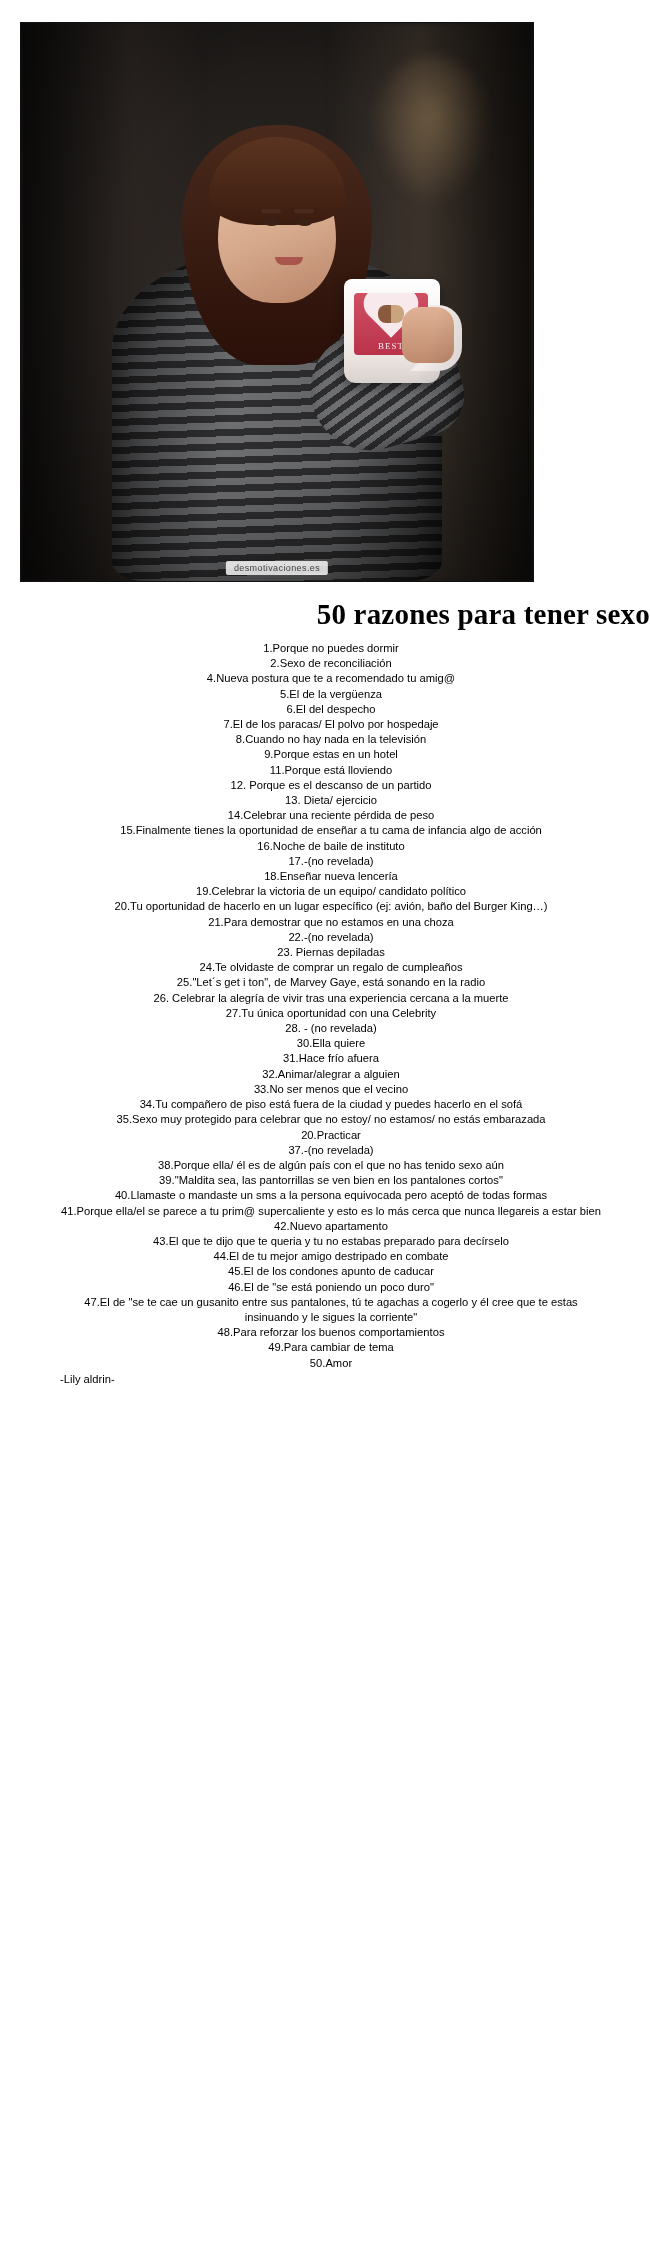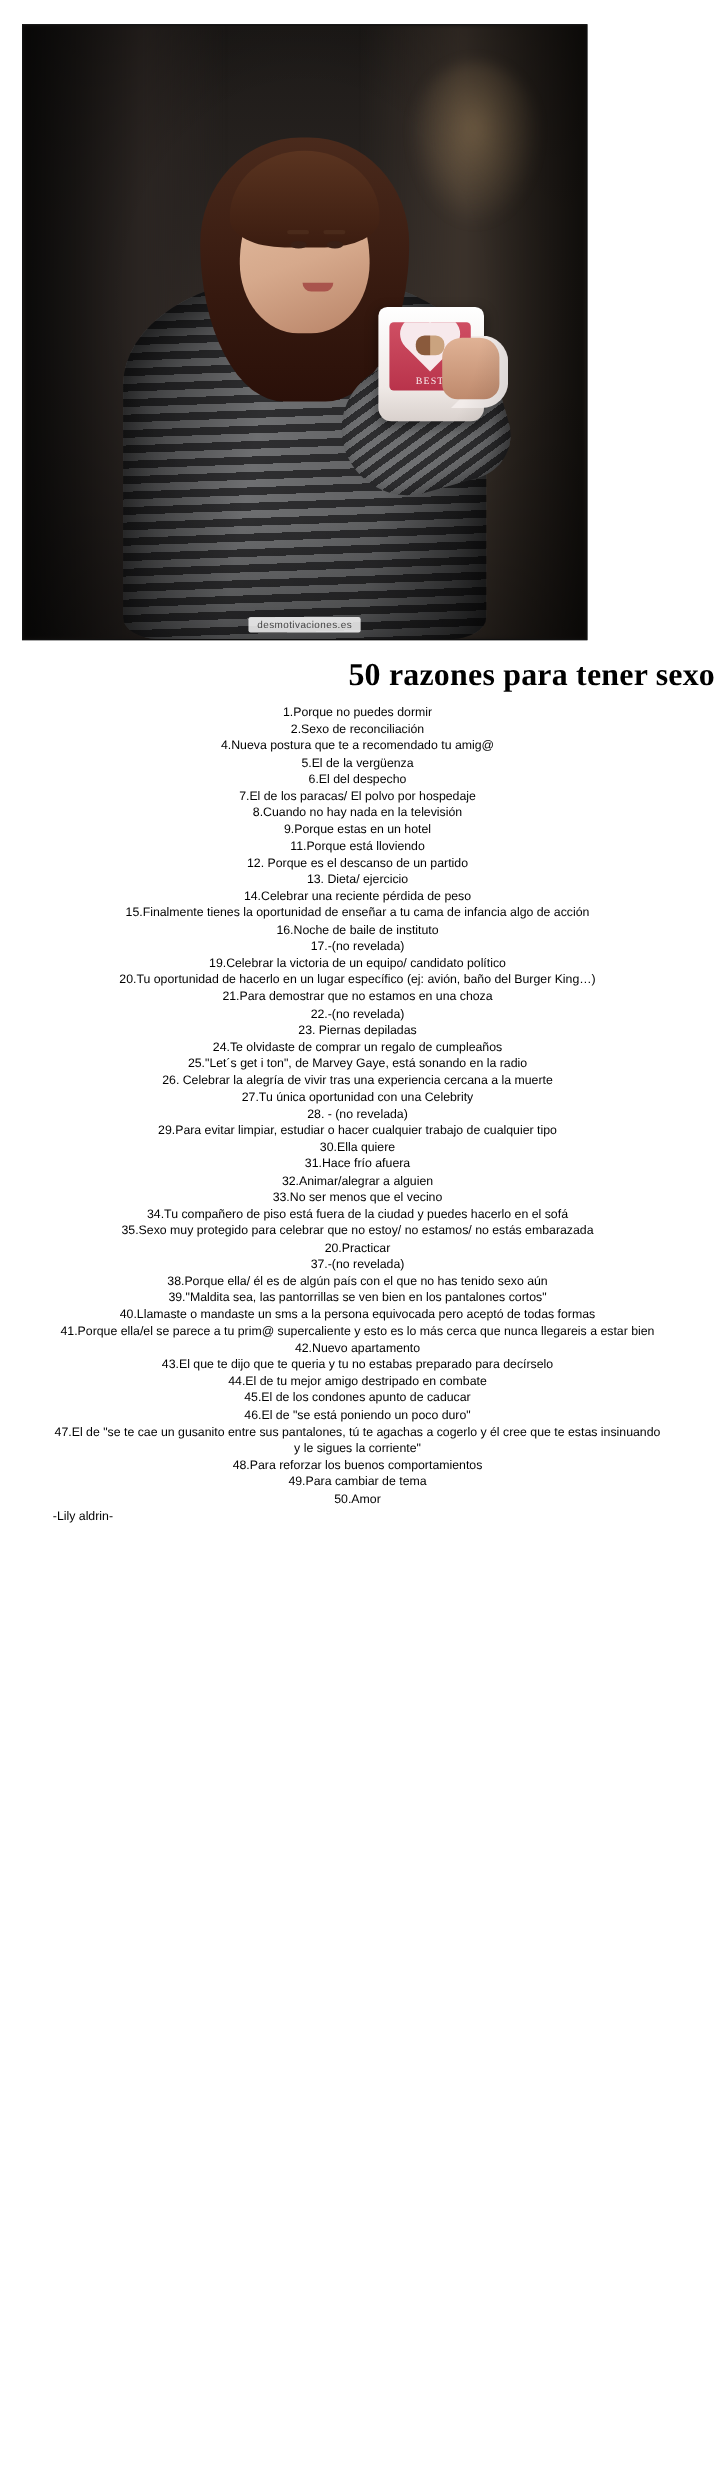--- a/index.html
+++ b/index.html
@@ -271,21 +271,21 @@
   }
   .title {
     font-family: "Liberation Serif", serif;
     font-size: 29px;
     text-align: right;
     margin: 16px 0 10px 0;
     color: #000000;
     letter-spacing: 0.2px;
   }
   .body-text {
-    padding: 0 22px 22px 22px;
+    padding: 0 22px 22px 34px;
     box-sizing: border-box;
   }
   .line {
     font-size: 11.2px;
     line-height: 15.2px;
     text-align: center;
     color: #000000;
     margin: 0;
     padding: 0 26px;
   }
@@ -350,31 +350,31 @@
     <p class="line">7.El de los paracas/ El polvo por hospedaje</p>
     <p class="line">8.Cuando no hay nada en la televisión</p>
     <p class="line">9.Porque estas en un hotel</p>
     <p class="line">11.Porque está lloviendo</p>
     <p class="line">12. Porque es el descanso de un partido</p>
     <p class="line">13. Dieta/ ejercicio</p>
     <p class="line">14.Celebrar una reciente pérdida de peso</p>
     <p class="line">15.Finalmente tienes la oportunidad de enseñar a tu cama de infancia algo de acción</p>
     <p class="line">16.Noche de baile de instituto</p>
     <p class="line">17.-(no revelada)</p>
+    <p class="line">18.Enseñar nueva lencería</p>
     <p class="line">19.Celebrar la victoria de un equipo/ candidato político</p>
     <p class="line">20.Tu oportunidad de hacerlo en un lugar específico (ej: avión, baño del Burger King…)</p>
     <p class="line">21.Para demostrar que no estamos en una choza</p>
     <p class="line">22.-(no revelada)</p>
     <p class="line">23. Piernas depiladas</p>
     <p class="line">24.Te olvidaste de comprar un regalo de cumpleaños</p>
     <p class="line">25."Let´s get i ton", de Marvey Gaye, está sonando en la radio</p>
     <p class="line">26. Celebrar la alegría de vivir tras una experiencia cercana a la muerte</p>
     <p class="line">27.Tu única oportunidad con una Celebrity</p>
     <p class="line">28. - (no revelada)</p>
-    <p class="line">29.Para evitar limpiar, estudiar o hacer cualquier trabajo de cualquier tipo</p>
     <p class="line">30.Ella quiere</p>
     <p class="line">31.Hace frío afuera</p>
     <p class="line">32.Animar/alegrar a alguien</p>
     <p class="line">33.No ser menos que el vecino</p>
     <p class="line">34.Tu compañero de piso está fuera de la ciudad y puedes hacerlo en el sofá</p>
     <p class="line">35.Sexo muy protegido para celebrar que no estoy/ no estamos/ no estás embarazada</p>
     <p class="line">20.Practicar</p>
     <p class="line">37.-(no revelada)</p>
     <p class="line">38.Porque ella/ él es de algún país con el que no has tenido sexo aún</p>
     <p class="line">39."Maldita sea, las pantorrillas se ven bien en los pantalones cortos"</p>

